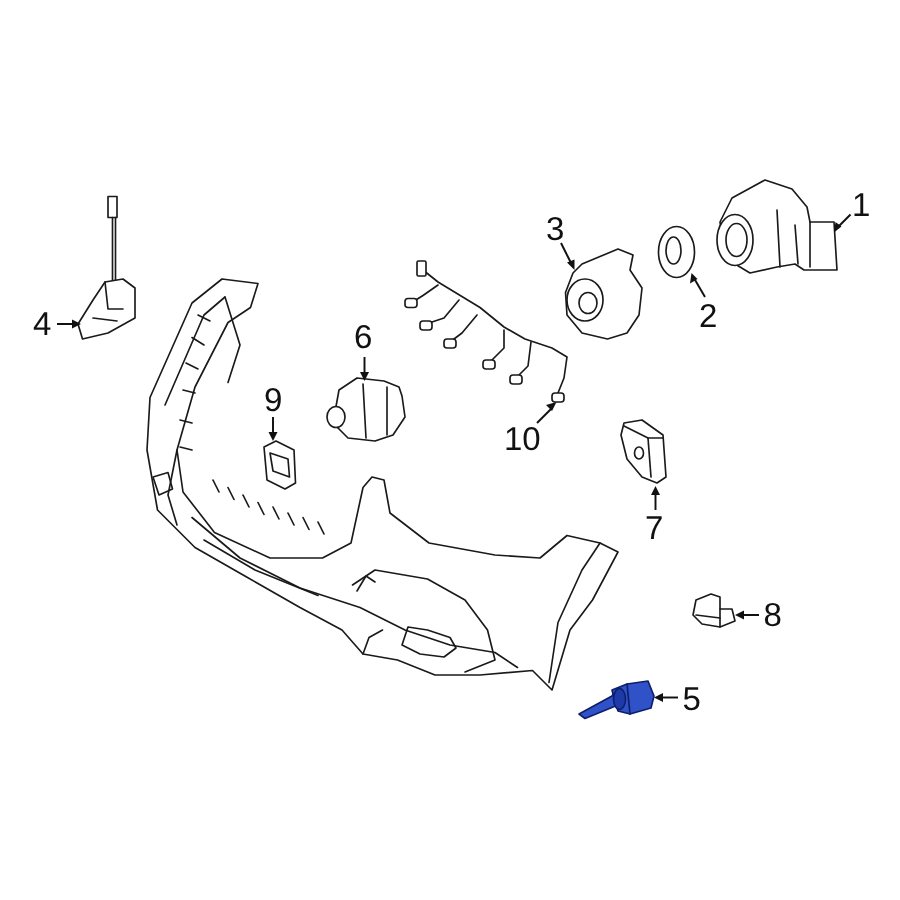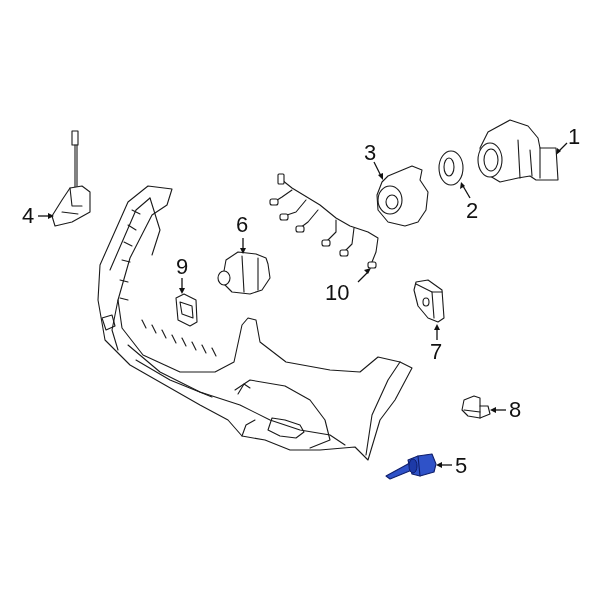--- a/index.html
+++ b/index.html
@@ -154,13 +154,13 @@
 
 <span class="callout" style="left:568px;top:126px">1</span>
 <span class="callout" style="left:466px;top:200px">2</span>
 <span class="callout" style="left:364px;top:142px">3</span>
 <span class="callout" style="left:22px;top:205px">4</span>
 <span class="callout" style="left:455px;top:455px">5</span>
 <span class="callout" style="left:236px;top:214px">6</span>
 <span class="callout" style="left:430px;top:341px">7</span>
 <span class="callout" style="left:509px;top:399px">8</span>
 <span class="callout" style="left:176px;top:256px">9</span>
-<span class="callout" style="left:325px;top:282px">10</span>
+<span class="callout" style="left:336px;top:282px">10</span>
 
 </body></html>

